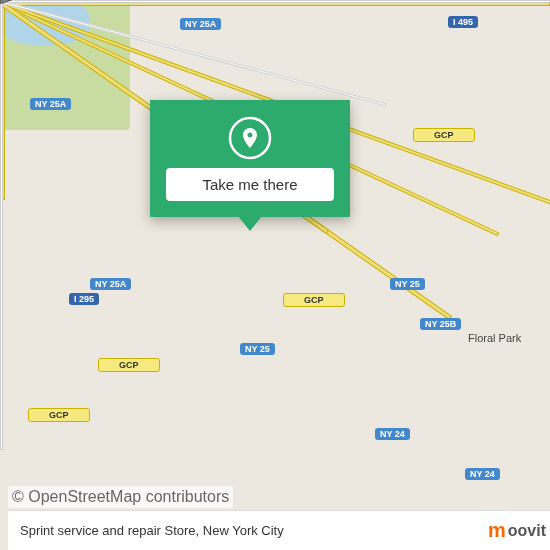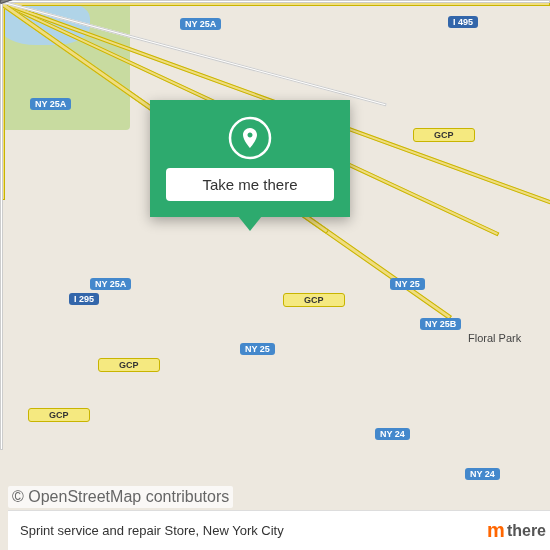--- a/index.html
+++ b/index.html
@@ -254,16 +254,16 @@
 
     <button class="popup-btn">Take me there</button>
   </div>
 
   <div class="osm-credit">© OpenStreetMap contributors</div>
 
   <div class="bottom-bar">
     <span class="bottom-text">Sprint service and repair Store, New York City</span>
     <div class="moovit-logo">
       <span class="moovit-m">m</span>
-      <span style="font-size:16px;font-weight:bold;color:#555;">there</span>
+      <span style="font-size:16px;font-weight:bold;color:#555;">oovit</span>
     </div>
   </div>
 </div>
 
 </body></html>

